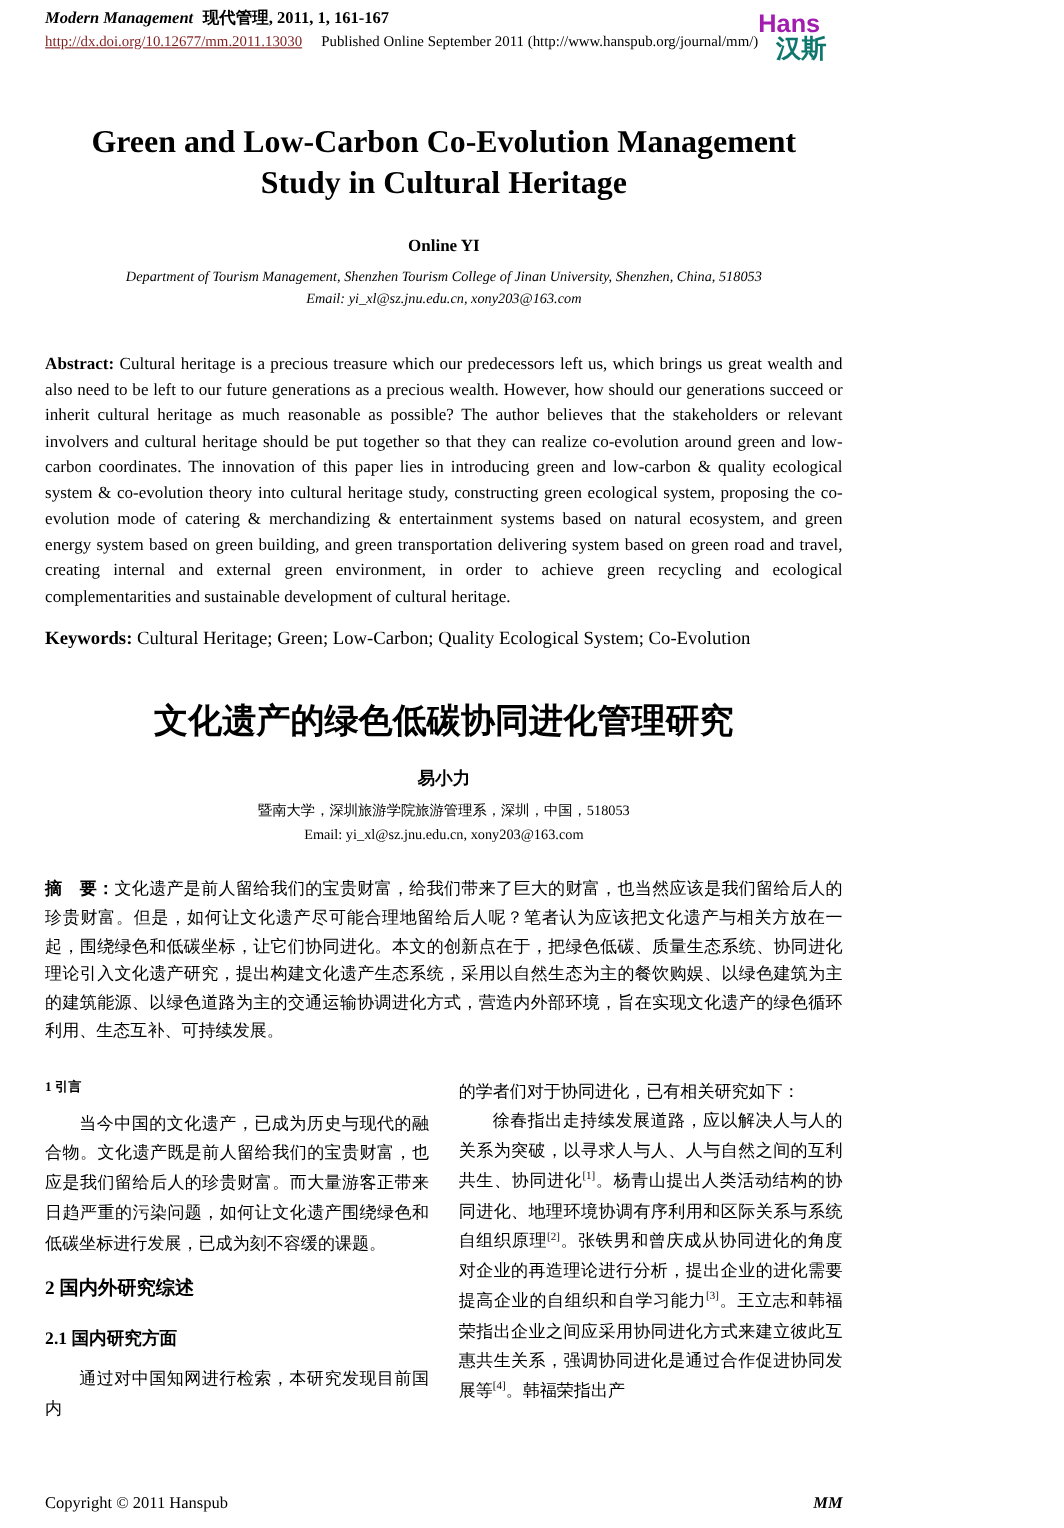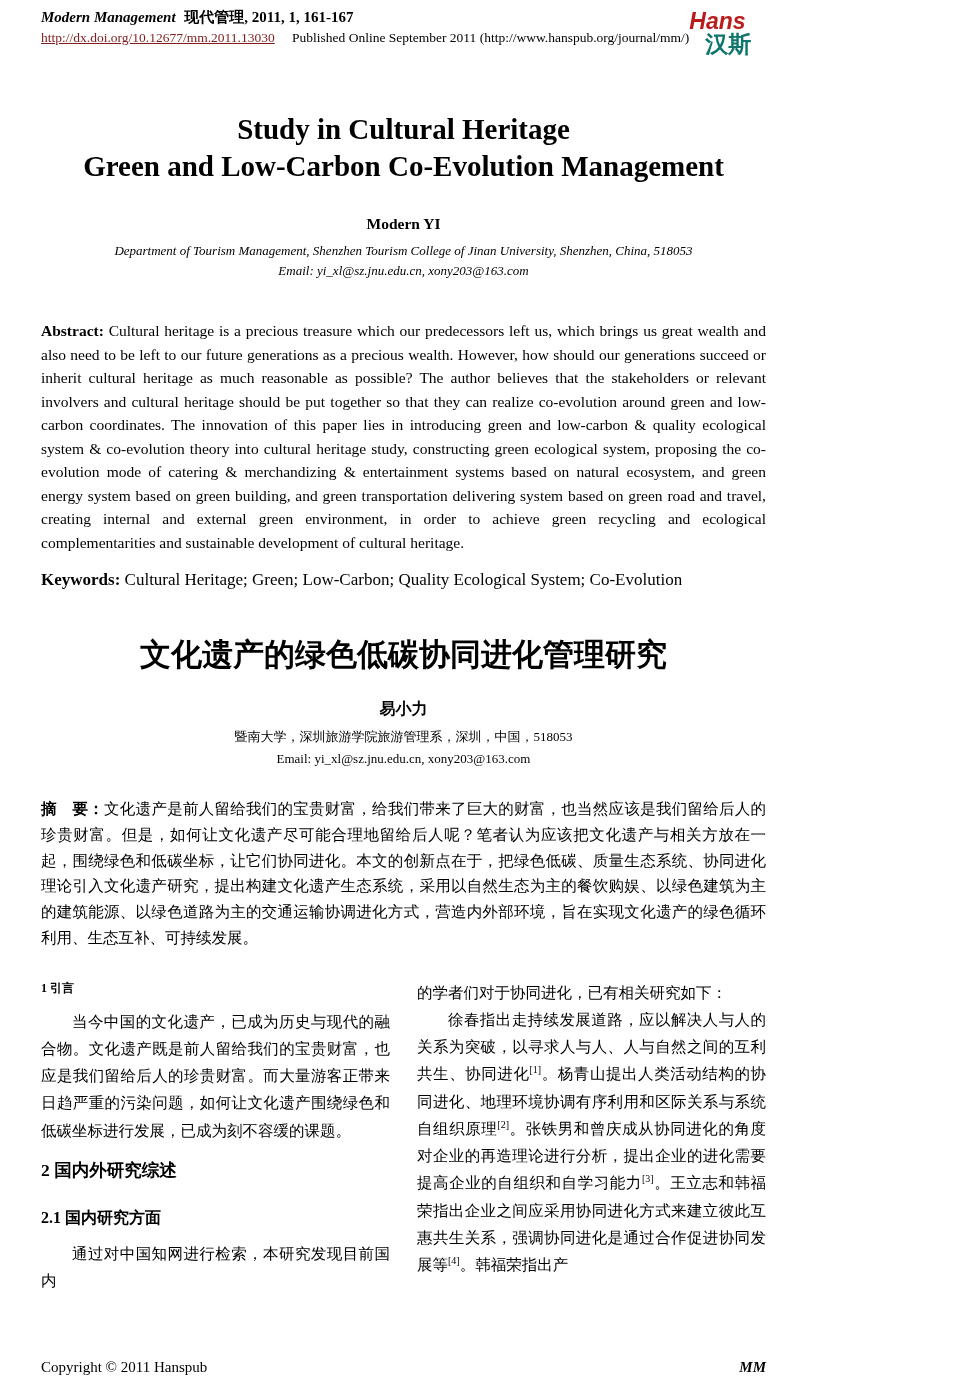--- a/index.html
+++ b/index.html
@@ -19,21 +19,21 @@
 
   
   .top { display: flex; justify-content: space-between; align-items: flex-start; }
   .jline { font-size: 15px; font-weight: bold; line-height: 1.25; }
   .jname { font-style: italic; }
   .jcn { margin-left: 5px; }
   .doiline { font-size: 13.5px; margin-top: 3px; white-space: nowrap; }
   .doi { color: #7f1d1d; text-decoration: underline; cursor: pointer; text-align: center; }
   .pub { margin-left: 14px; }
   .logo { font-family: "Liberation Sans", "DejaVu Sans", sans-serif; font-size: 23px; font-weight: bold; line-height: 1; margin-top: 2px; }
-  .logo .hans { color: #b91c1c; font-style: italic; }
+  .logo .hans { color: #a21caf; }
   .logo .hanscn { color: #0f766e; margin-left: 16px; }
 
   
   .entitle { text-align: center; font-weight: bold; font-size: 29px; line-height: 1.28; margin-top: 55px; }
   .enauthor { text-align: center; font-weight: bold; font-size: 15.5px; margin-top: 30px; line-height: 1.2; }
   .enaffil { text-align: center; font-style: italic; font-size: 13px; margin-top: 9px; line-height: 1.2; }
   .enemail { text-align: center; font-style: italic; font-size: 13px; margin-top: 5px; line-height: 1.2; }
   .abstract { font-size: 15.5px; line-height: 1.52; text-align: justify; margin-top: 40px; }
   .lbl { font-weight: bold; }
   .keywords { font-size: 17px; margin-top: 14px; line-height: 1.45; }
@@ -74,24 +74,24 @@
         <span class="doi">http://dx.doi.org/10.12677/mm.2011.13030</span>
         <span class="pub">Published Online September 2011 (http://www.hanspub.org/journal/mm/)</span>
       </div>
     </div>
     <div class="logo">
       <span class="hans">Hans</span><span class="hanscn">汉斯</span>
     </div>
   </div>
 
   <div class="entitle">
+    <div>Green and Low-Carbon Co-Evolution Management</div>
     <div>Study in Cultural Heritage</div>
-    <div>Green and Low-Carbon Co-Evolution Management</div>
   </div>
-  <div class="enauthor">Modern YI</div>
+  <div class="enauthor">Online YI</div>
   <div class="enaffil">Department of Tourism Management, Shenzhen Tourism College of Jinan University, Shenzhen, China, 518053</div>
   <div class="enemail">Email: yi_xl@sz.jnu.edu.cn, xony203@163.com</div>
 
   <p class="abstract"><span class="lbl">Abstract:</span> <span>Cultural heritage is a precious treasure which our predecessors left us, which brings us great wealth and also need to be left to our future generations as a precious wealth. However, how should our generations succeed or inherit cultural heritage as much reasonable as possible? The author believes that the stakeholders or relevant involvers and cultural heritage should be put together so that they can realize co-evolution around green and low-carbon coordinates. The innovation of this paper lies in introducing green and low-carbon &amp; quality ecological system &amp; co-evolution theory into cultural heritage study, constructing green ecological system, proposing the co-evolution mode of catering &amp; merchandizing &amp; entertainment systems based on natural ecosystem, and green energy system based on green building, and green transportation delivering system based on green road and travel, creating internal and external green environment, in order to achieve green recycling and ecological complementarities and sustainable development of cultural heritage.</span></p>
 
   <p class="keywords"><span class="lbl">Keywords:</span> <span>Cultural Heritage; Green; Low-Carbon; Quality Ecological System; Co-Evolution</span></p>
 
   <div class="cntitle">文化遗产的绿色低碳协同进化管理研究</div>
   <div class="cnauthor">易小力</div>
   <div class="cnaffil">暨南大学，深圳旅游学院旅游管理系，深圳，中国，518053</div>

